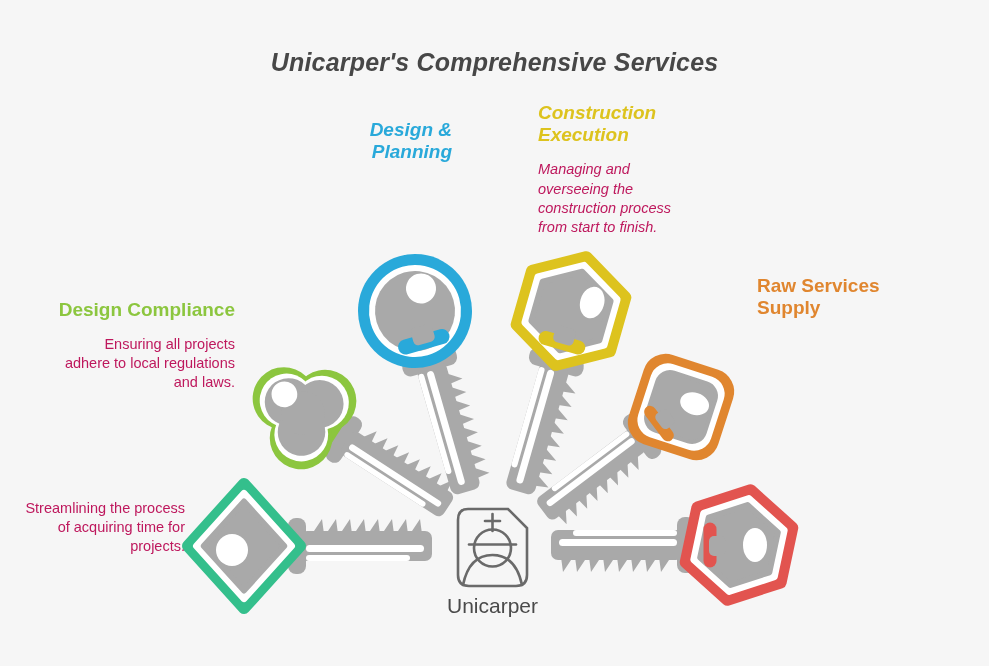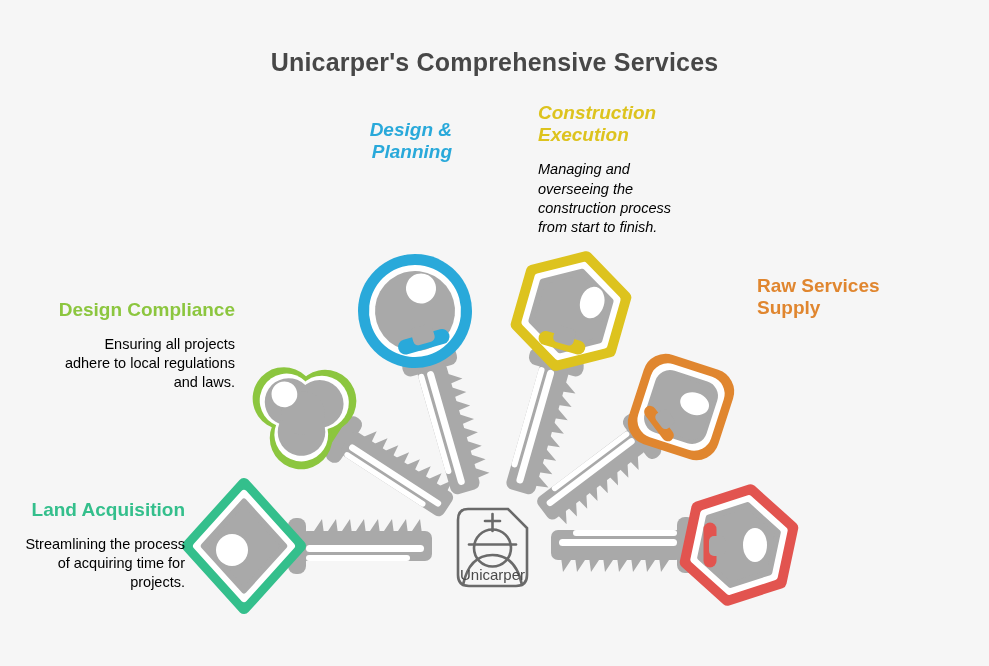--- a/index.html
+++ b/index.html
@@ -8,42 +8,42 @@
     position:relative; width:989px; height:666px; background:#f6f6f6;
     overflow:hidden; margin:0 auto;
   }
   #art { position:absolute; left:0; top:0; z-index:0; }
   .kgray { fill:#a9a9a9; }
   .kgray-stroke { stroke:#a9a9a9; }
   .key-color { fill:var(--c,#999); }
   .key-stroke { stroke:var(--c,#999); }
   #main-title {
     position:absolute; left:0; top:48px; width:989px; text-align:center;
-    font-size:25px; font-weight:bold; color:#474747; z-index:2; letter-spacing:.2px;
+    font-size:25px; font-weight:bold; color:#474747; z-index:2; letter-spacing:.2px;font-style:italic;
   }
   .svc { position:absolute; z-index:2; }
   .svc-title { font-size:19px; font-weight:bold; line-height:1.17; margin:0 0 14px 0; color:var(--c,#333); }
-  .svc-desc { font-size:14.5px; line-height:1.32; color:#000000; margin:0; }
+  .svc-desc { font-size:14.5px; line-height:1.32; color:#be185d; margin:0; }
   .svc.align-right { text-align:right; }
   .svc.align-center { text-align:right;font-style:italic; }
   .svc.align-right .svc-title { white-space:nowrap; }
   .svc.align-right .svc-desc { margin-left:auto; }
 
   #svc-design        { left:286px; top:119px; width:166px; }
   #svc-construction  { left:538px; top:102px; width:152px;font-style:italic; }
   #svc-raw           { left:757px; top:275px; width:160px; }
   #svc-finished      { left:805px; top:488px; width:174px; }
   #svc-legal         { left:45px;  top:299px; width:190px; }
   #svc-legal .svc-desc { width:172px; }
   #svc-land          { left:20px;  top:499px; width:165px; }
   #svc-land .svc-desc { width:160px; }
 
   #center-label {
-    position:absolute; left:432px; top:566px; width:121px; text-align:center;
-    font-size:15px; color:#4a4a4a; z-index:2;
+    position:absolute; left:432px; top:594px; width:121px; text-align:center;
+    font-size:21px; color:#4a4a4a; z-index:2;
   }
 </style>
 </head>
 <body>
 
 <div id="stage">
 
   <svg id="art" width="989" height="666" viewBox="0 0 989 666">
     <defs>
       <g id="shaft">
@@ -183,19 +183,18 @@
     <h2 class="svc-title" style="--c: #e0862f;">Raw Services Supply</h2>
   </div>
 
 
   <div class="svc align-right" id="svc-legal">
     <h2 class="svc-title" style="--c: #8cc63f;">Design Compliance</h2>
     <p class="svc-desc">Ensuring all projects adhere to local regulations and laws.</p>
   </div>
 
   <div class="svc align-right" id="svc-land">
-    <h2 class="svc-title" style="--c: #34bf8c;">Land Acquisition</h2>
     <p class="svc-desc">Streamlining the process of acquiring time for projects.</p>
   </div>
 
   <div id="center-label">Unicarper</div>
 
 </div>
 
 </body></html>

